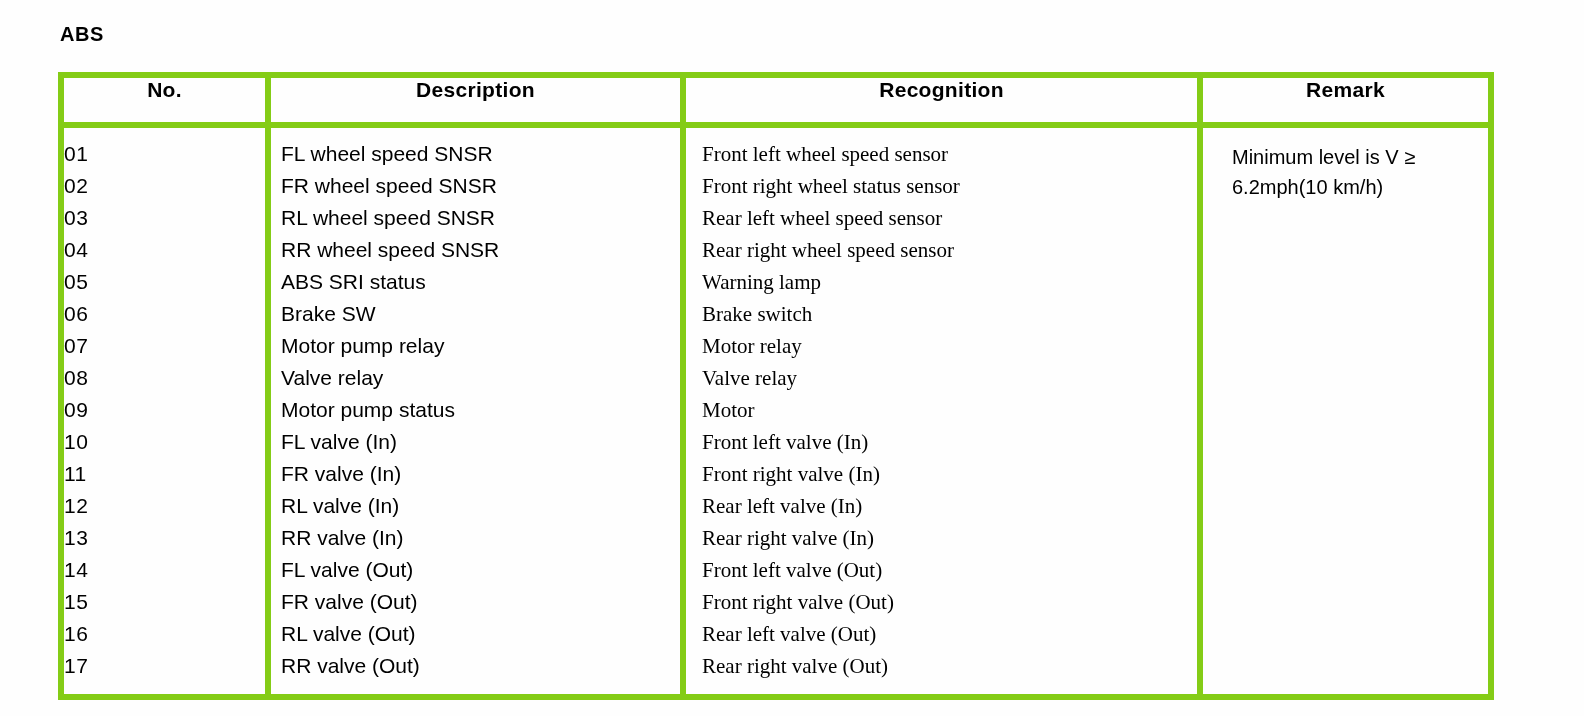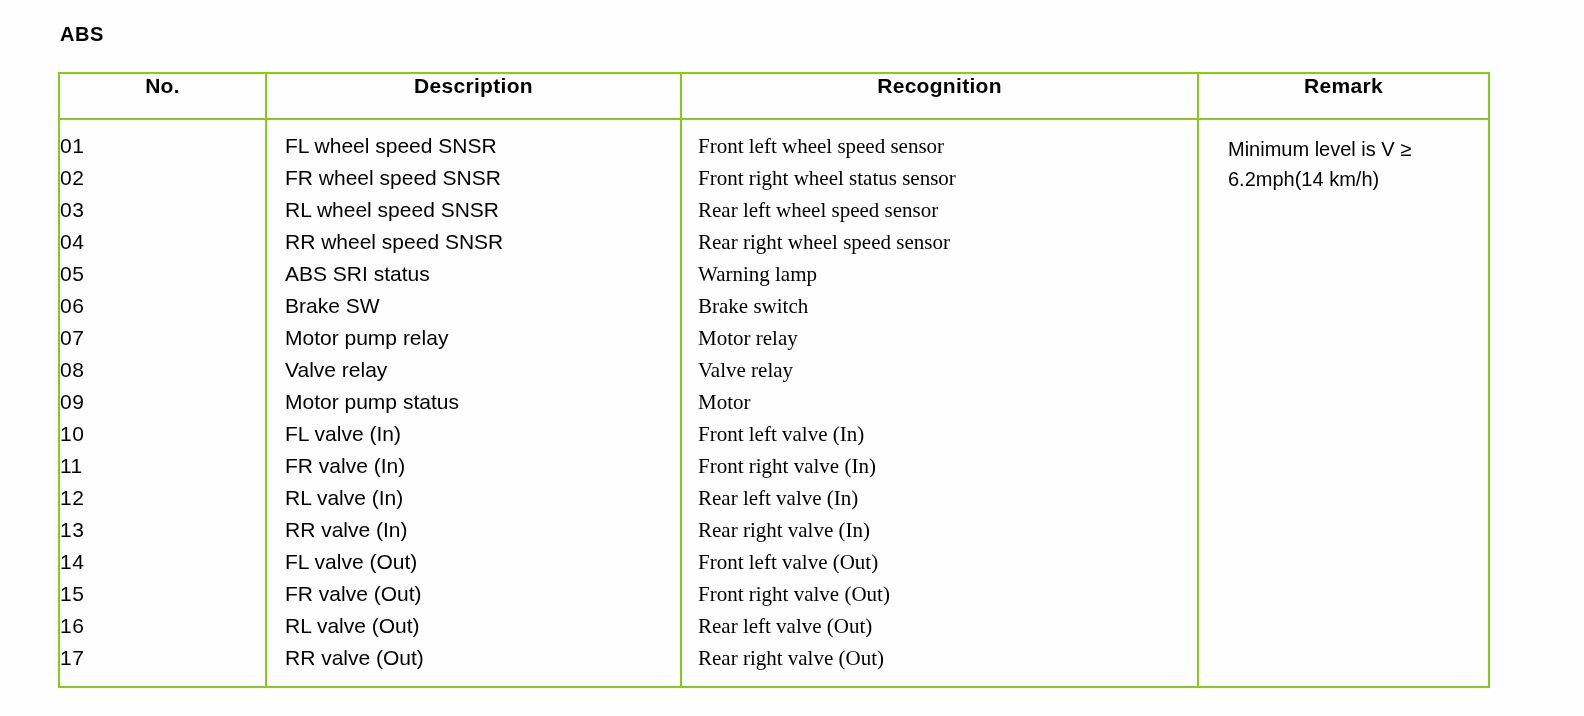--- a/index.html
+++ b/index.html
@@ -39,21 +39,21 @@
   
   #data-table {
     position: absolute;
     left: 58px;
     top: 60px;
     width: 1430px;
     border-collapse: collapse;
     table-layout: fixed;
   }
   #data-table td, #data-table th {
-    border: 2px solid #84cc16;
+    border: 6px solid #84cc16;
     padding: 0;
     vertical-align: top;
   }
 
   
   col.c-no    { width: 207px; }
   col.c-desc  { width: 415px; }
   col.c-recog { width: 517px; }
   col.c-rem   { width: 291px; }
 
@@ -81,21 +81,21 @@
     line-height: 32px;
     font-size: 21px;
     white-space: nowrap;
     overflow: hidden;
   }
   .col-no .lines li {
     text-align: left;
     letter-spacing: 0.5px;
   }
   .col-desc .lines li {
-    padding-left: 18px;
+    padding-left: 10px;
   }
   .col-recog .lines li {
     padding-left: 16px;
     font-family: Liberation Serif, serif;
   }
 
   .remark-body {
     padding: 14px 10px 0 29px;
     font-size: 20px;
     line-height: 30px;
@@ -187,20 +187,20 @@
               <li>Rear right valve (In)</li>
               <li>Front left valve (Out)</li>
               <li>Front right valve (Out)</li>
               <li>Rear left valve (Out)</li>
               <li>Rear right valve (Out)</li>
             </ul>
         </td>
         <td class="stack col-rem">
           <div class="remark-body">
             <div class="rline">Minimum level is V ≥</div>
-            <div class="rline">6.2mph(14 km/h)</div>
+            <div class="rline">6.2mph(10 km/h)</div>
           </div>
         </td>
       </tr>
     </tbody>
   </table>
 
 </div>
 
 </body></html>

